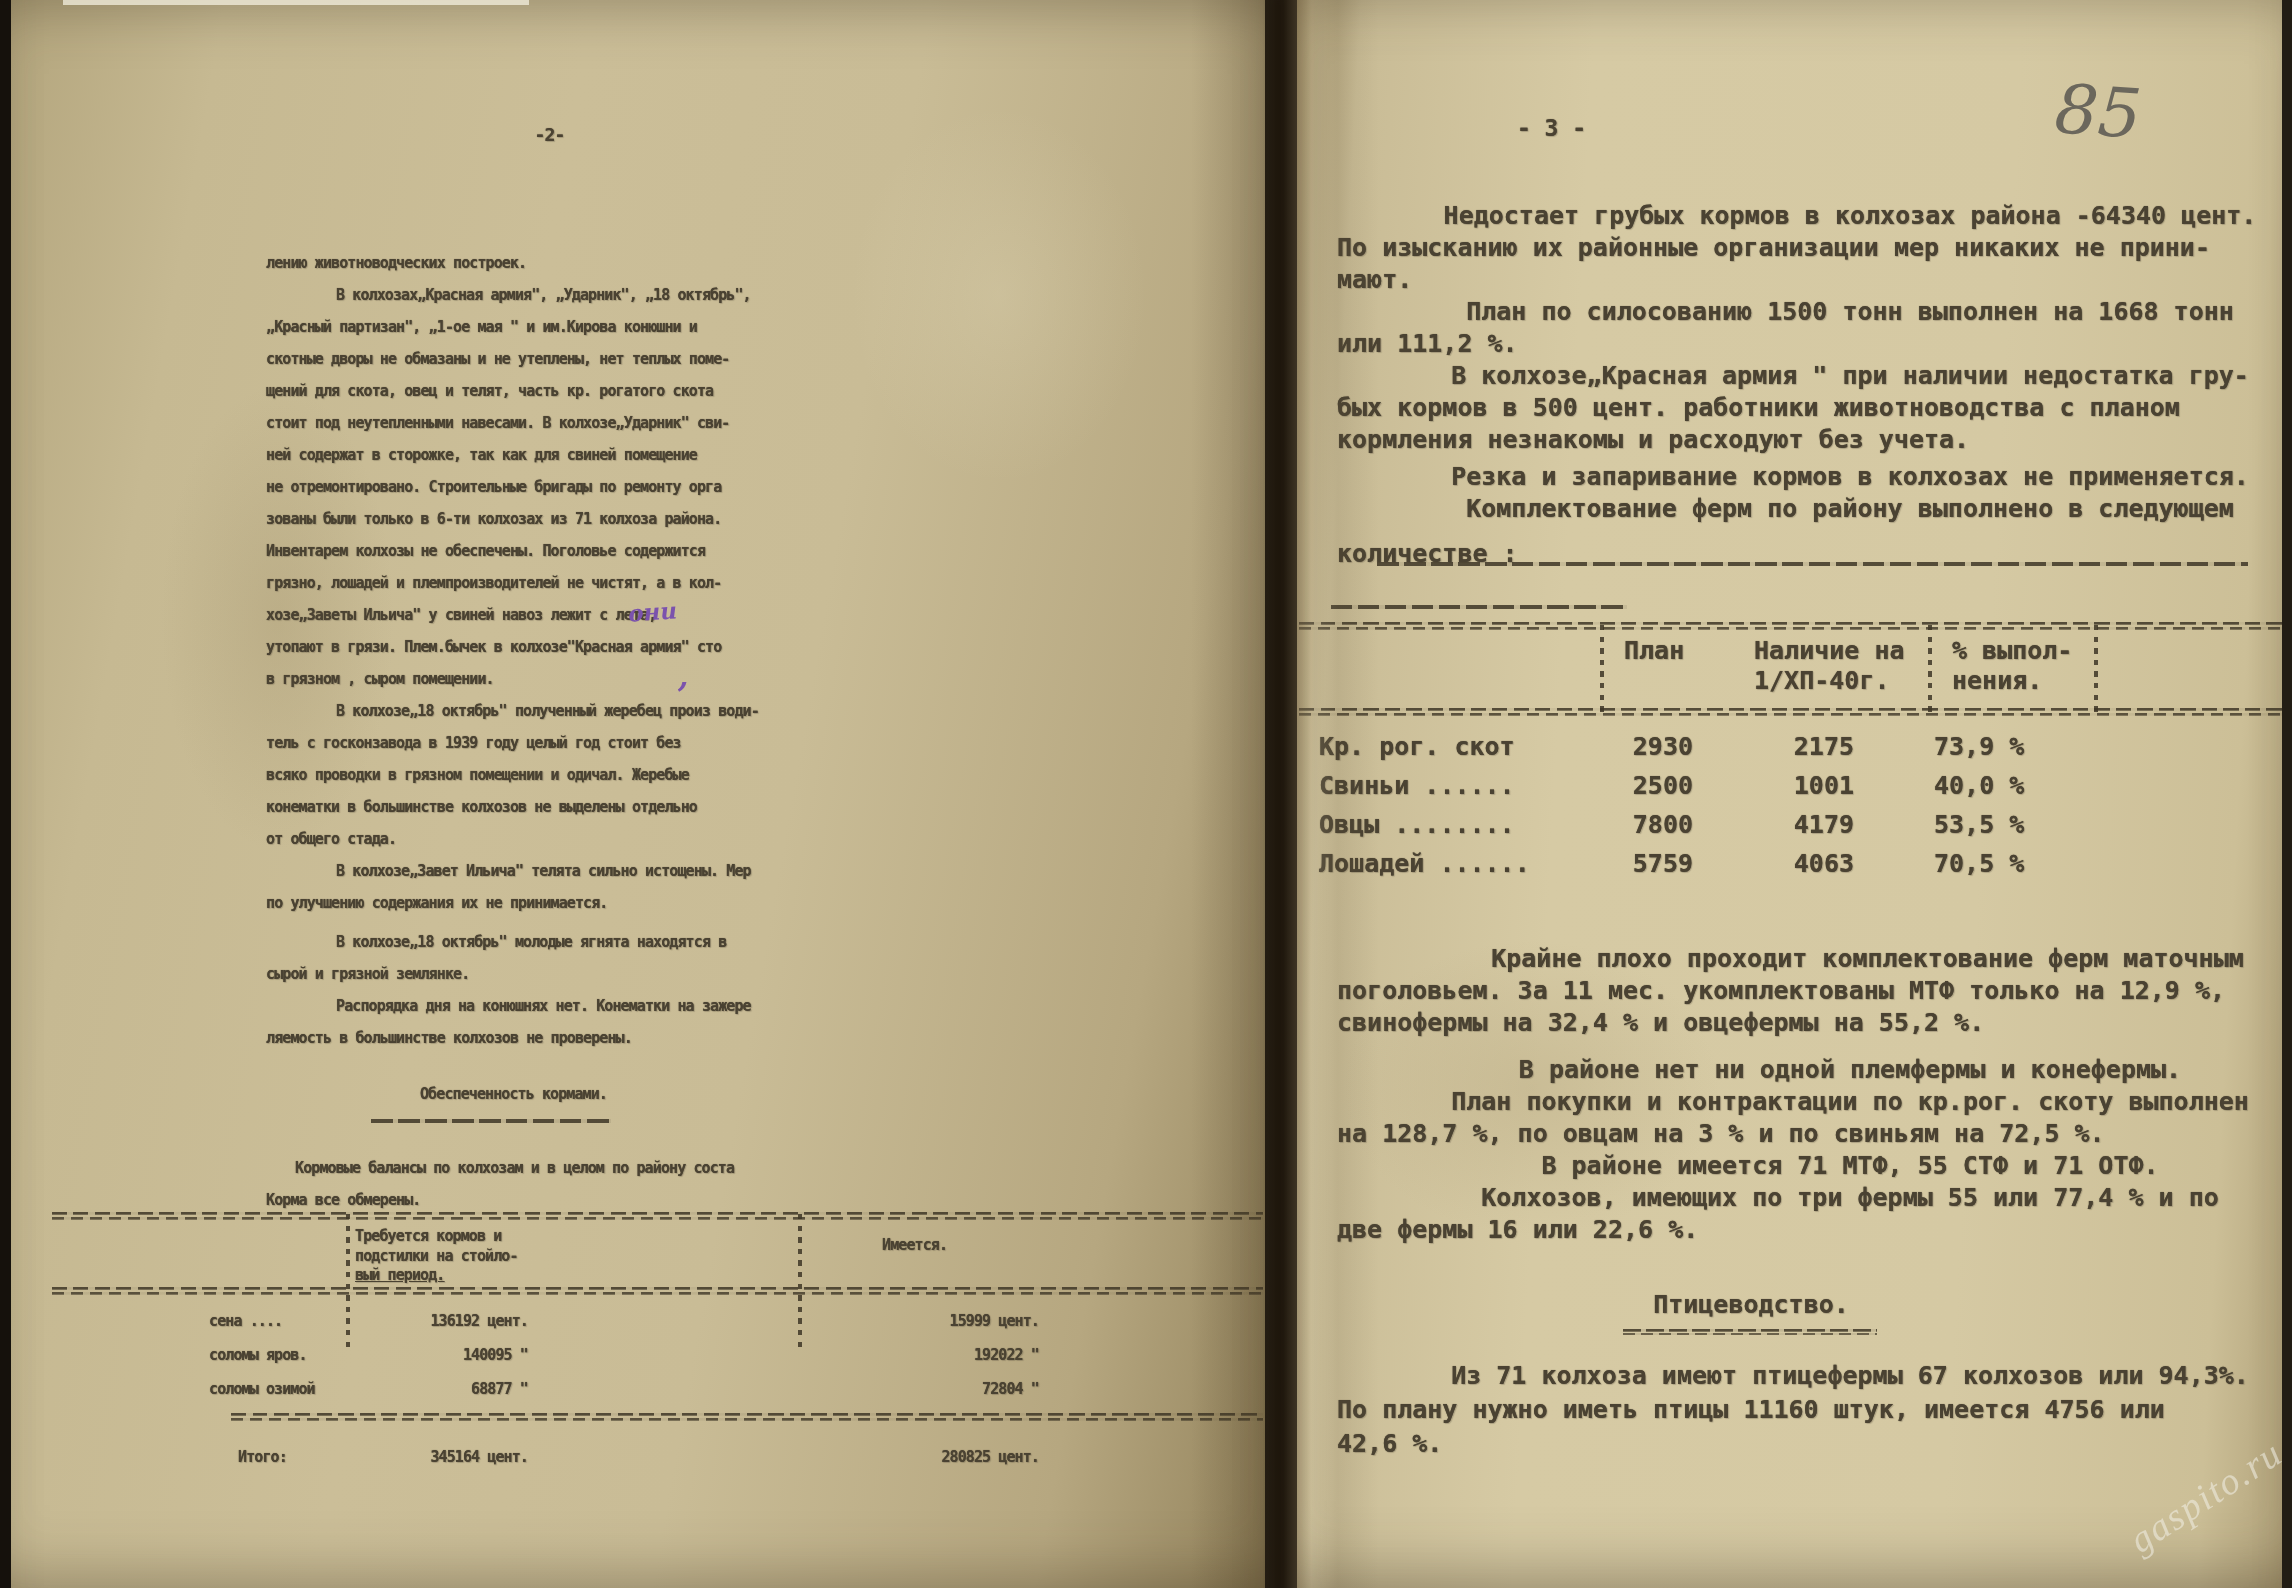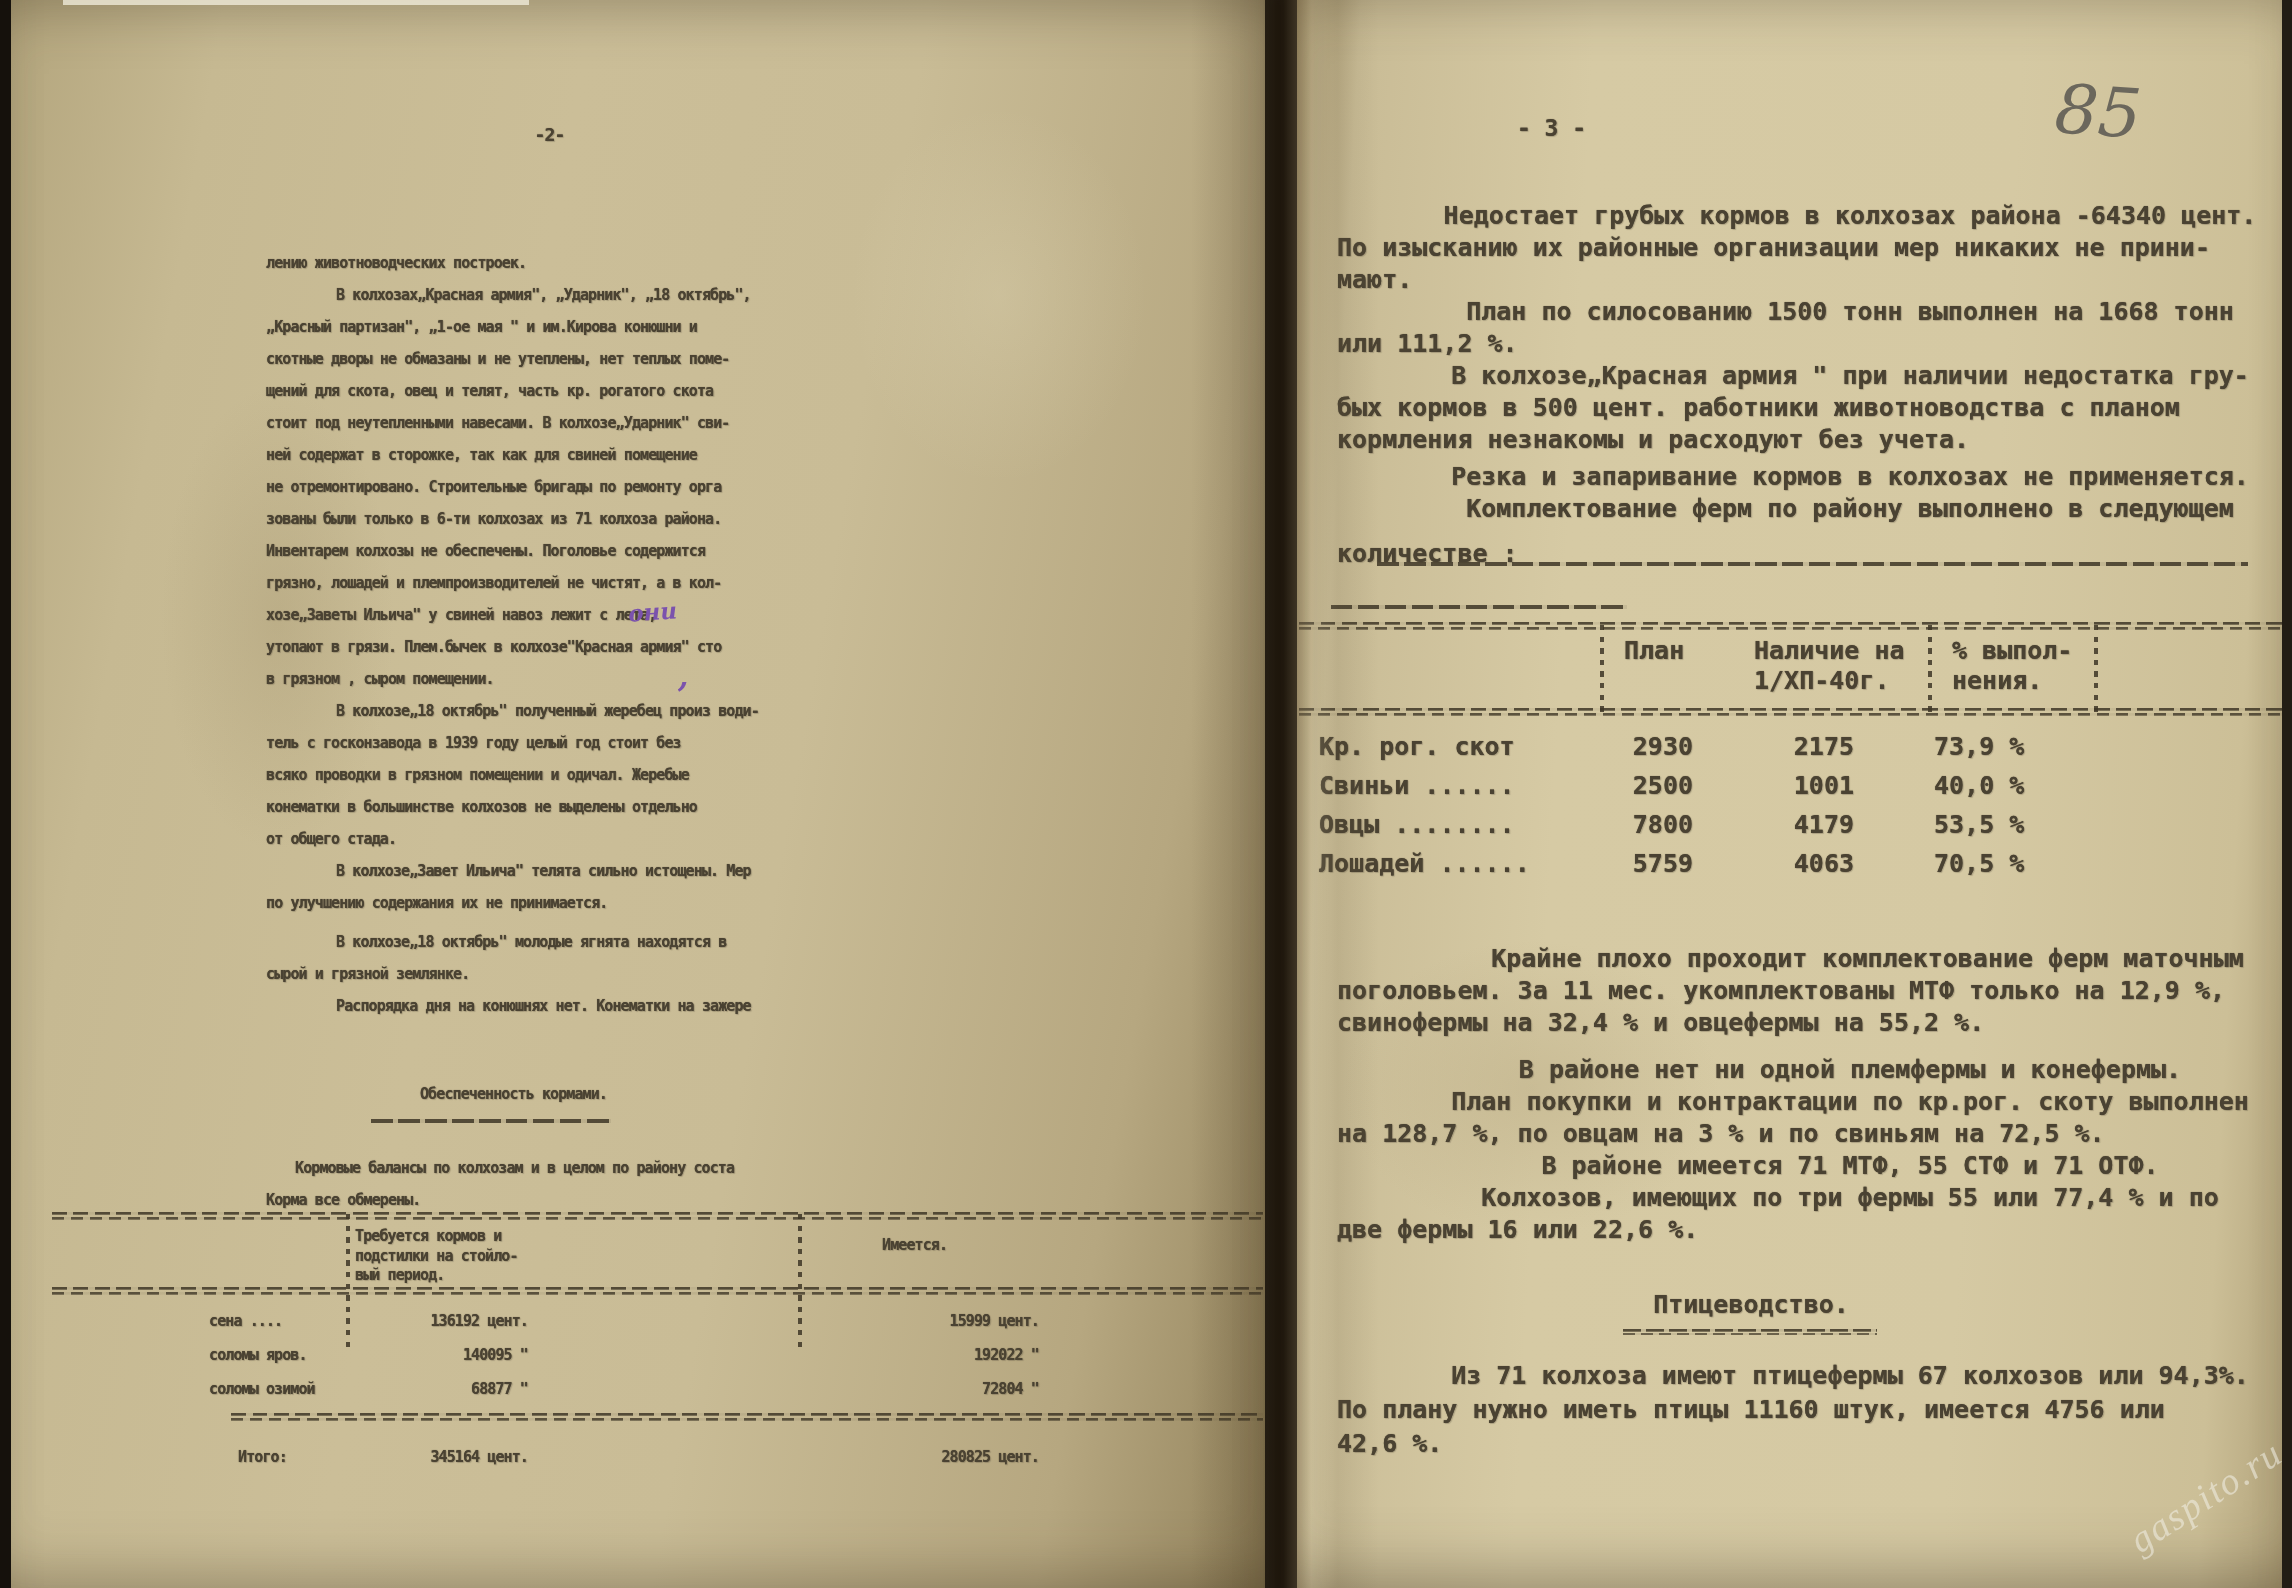--- a/index.html
+++ b/index.html
@@ -95,40 +95,41 @@
     <div class="ln ind">В колхозе„18 октябрь" полученный жеребец произ води-</div>
     <div class="ln">тель с госконзавода в 1939 году целый год стоит без</div>
     <div class="ln">всяко проводки в грязном помещении и одичал. Жеребые</div>
     <div class="ln">конематки в большинстве колхозов не выделены отдельно</div>
     <div class="ln">от общего стада.</div>
     <div class="ln ind">В колхозе„Завет Ильича" телята сильно истощены. Мер</div>
     <div class="ln">по улучшению содержания их не принимается.</div>
     <div class="ln ind" style="margin-top:7.2px;">В колхозе„18 октябрь" молодые ягнята находятся в</div>
     <div class="ln">сырой и грязной землянке.</div>
     <div class="ln ind">Распорядка дня на конюшнях нет. Конематки на зажере</div>
+    <div class="ln">ляемость в большинстве колхозов не проверены.</div>
   </div>
 
   <div class="abs purple" style="left:628px;top:598px;font-size:23px;transform:rotate(-4deg);">они</div>
   <div class="abs purple" style="left:678px;top:659px;font-size:30px;">,</div>
 
   <div class="abs ink lpage-text center" style="left:379px;top:1085px;width:269px;">Обеспеченность кормами.</div>
   <div class="uline" style="left:371px;top:1119px;width:240px;"></div>
 
   <div class="abs ink lpage-text" style="left:266px;top:1152px;width:502px;">
     <div class="ln" style="padding-left:29px;">Кормовые балансы по колхозам и в целом по району соста</div>
     <div class="ln" style="padding-left:-5.4px;">Корма все обмерены.</div>
   </div>
 
   <div class="drule" style="left:52px;top:1212px;width:1211px;"></div>
   <div class="vdots" style="left:346px;top:1214px;height:133px;"></div>
   <div class="vdots" style="left:798px;top:1214px;height:136px;"></div>
   <div class="abs ink lpage-text" style="left:355px;top:1227px;line-height:19.7px;white-space:nowrap;">
     <div>Требуется кормов и</div>
     <div>подстилки на стойло-</div>
-    <div style="">вый период.</div>
+    <div style="text-decoration:underline;">вый период.</div>
   </div>
   <div class="abs ink lpage-text" style="left:882px;top:1236px;">Имеется.</div>
   <div class="drule" style="left:52px;top:1287px;width:1211px;"></div>
 
   <div class="abs ink lpage-text" style="left:209px;top:1304px;width:860px;">
     <div class="lrow">
       <span class="lr-label">сена ....</span>
       <span class="lr-req">136192 цент.</span>
       <span class="lr-av">15999 цент.</span>
     </div>

